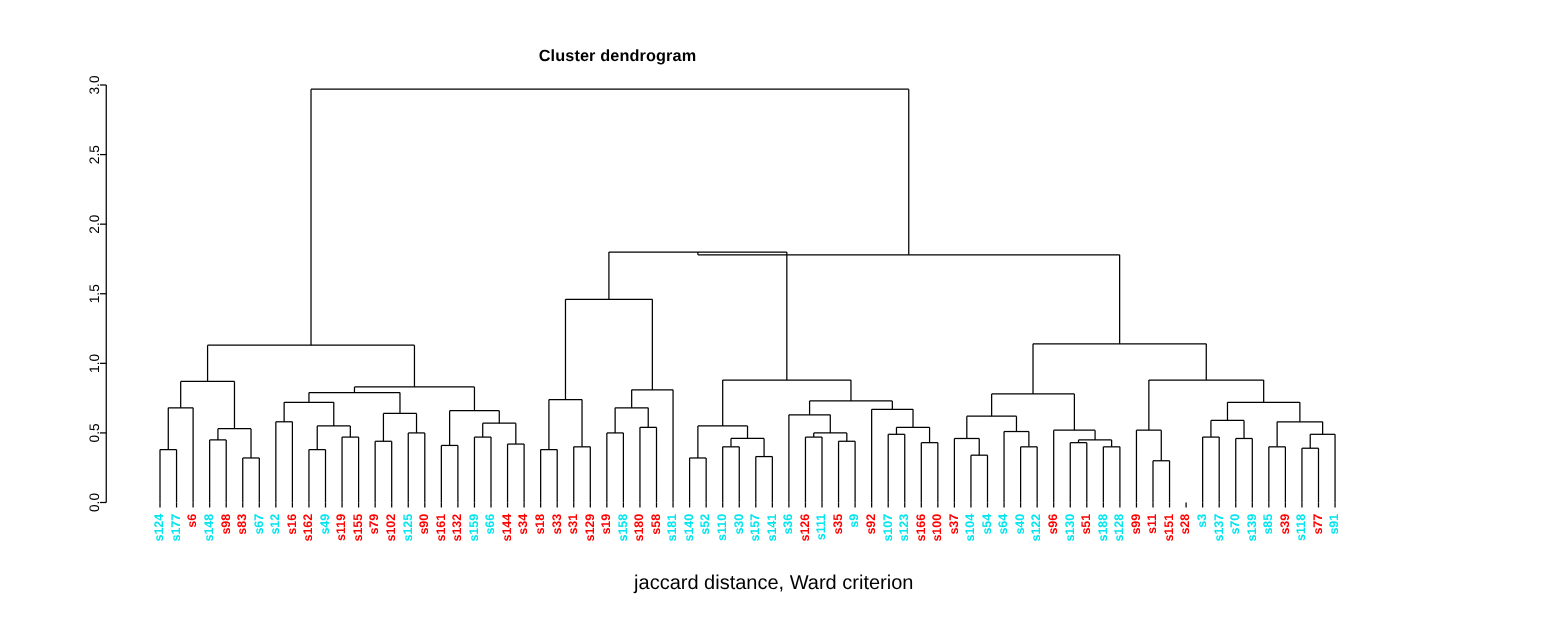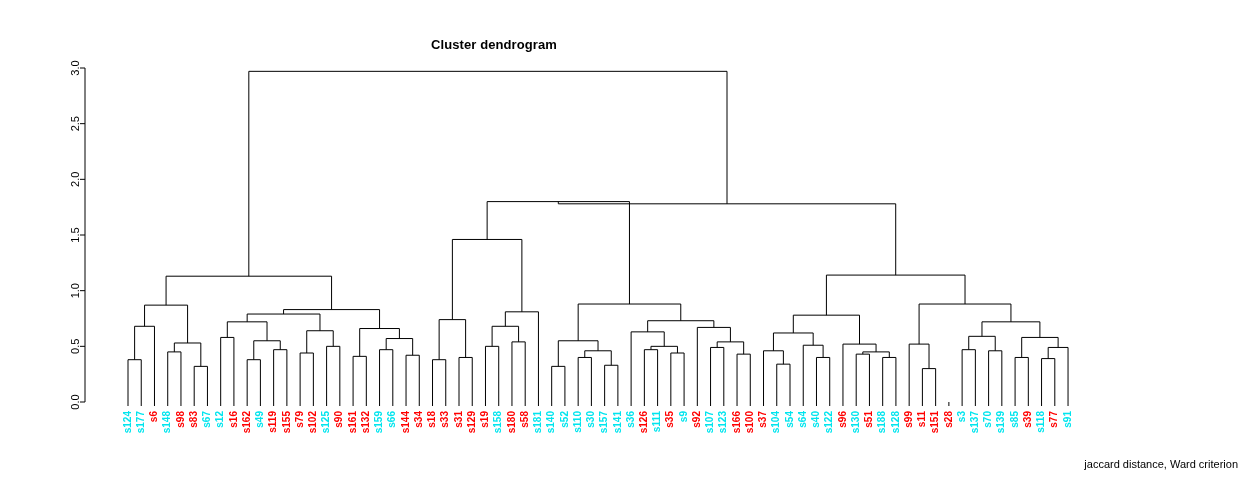--- a/index.html
+++ b/index.html
@@ -3,22 +3,22 @@
 <meta charset="utf-8">
 <style>
   html,body{margin:0;padding:0;background:#ffffff;}
   body{width:1238px;height:500px;font-family:"Liberation Sans",sans-serif;overflow:hidden;}
   #plot{position:relative;width:1238px;height:500px;}
   #title{
     position:absolute;left:0;top:17px;width:988px;text-align:center;
     font-size:13px;font-weight:bold;color:#000;letter-spacing:0.1px;margin-top:20px;
   }
   #xlab{
-    position:absolute;left:0;top:458px;width:1238px;text-align:right;
-    font-size:11px;color:#000;
+    position:absolute;left:0;top:458px;width:1238px;text-align:center;
+    font-size:16px;color:#000;
   }
   svg{position:absolute;left:0;top:0;}
   .ytick-label{
     font-size:11px;fill:#000;font-family:"Liberation Sans",sans-serif;
   }
   .leaf-label{
     font-size:10px;font-family:"Liberation Sans",sans-serif;font-weight:bold;
   }
 </style>
 </head>

